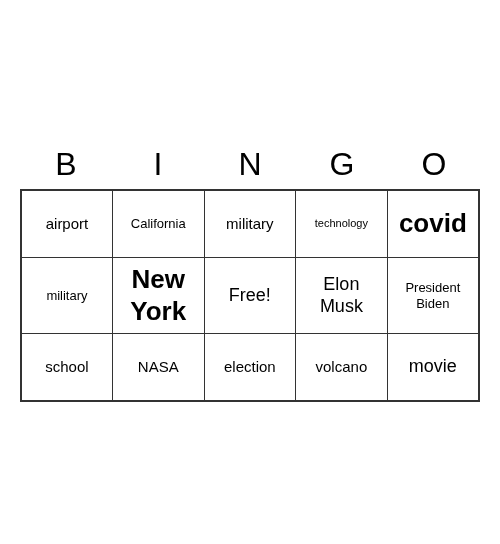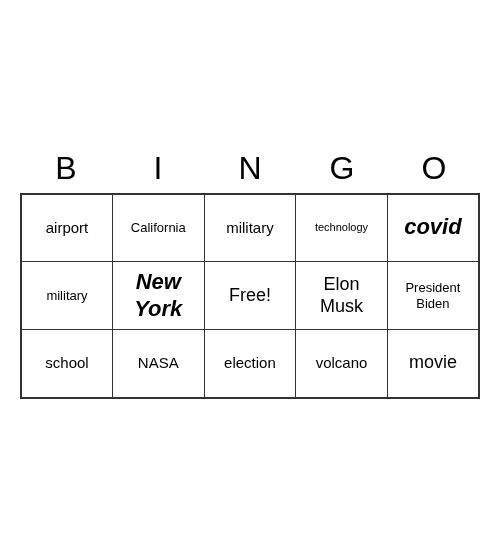--- a/index.html
+++ b/index.html
@@ -54,22 +54,21 @@
       width: 92px;
       margin-left: 15px;
     }
 
     .cell-text {
       display: block;
       line-height: 1.2;
     }
 
     .size-xl {
-      font-size: 22px;
-      font-style: italic;
+      font-size: 26px;
     }
 
     .size-lg {
       font-size: 18px;
     }
 
     .size-md {
       font-size: 15px;
     }
 

